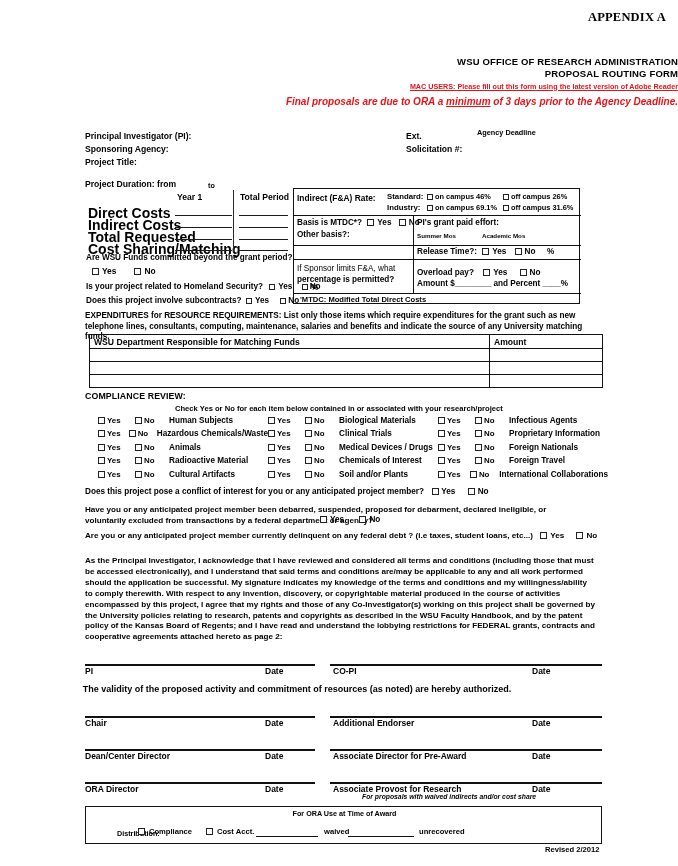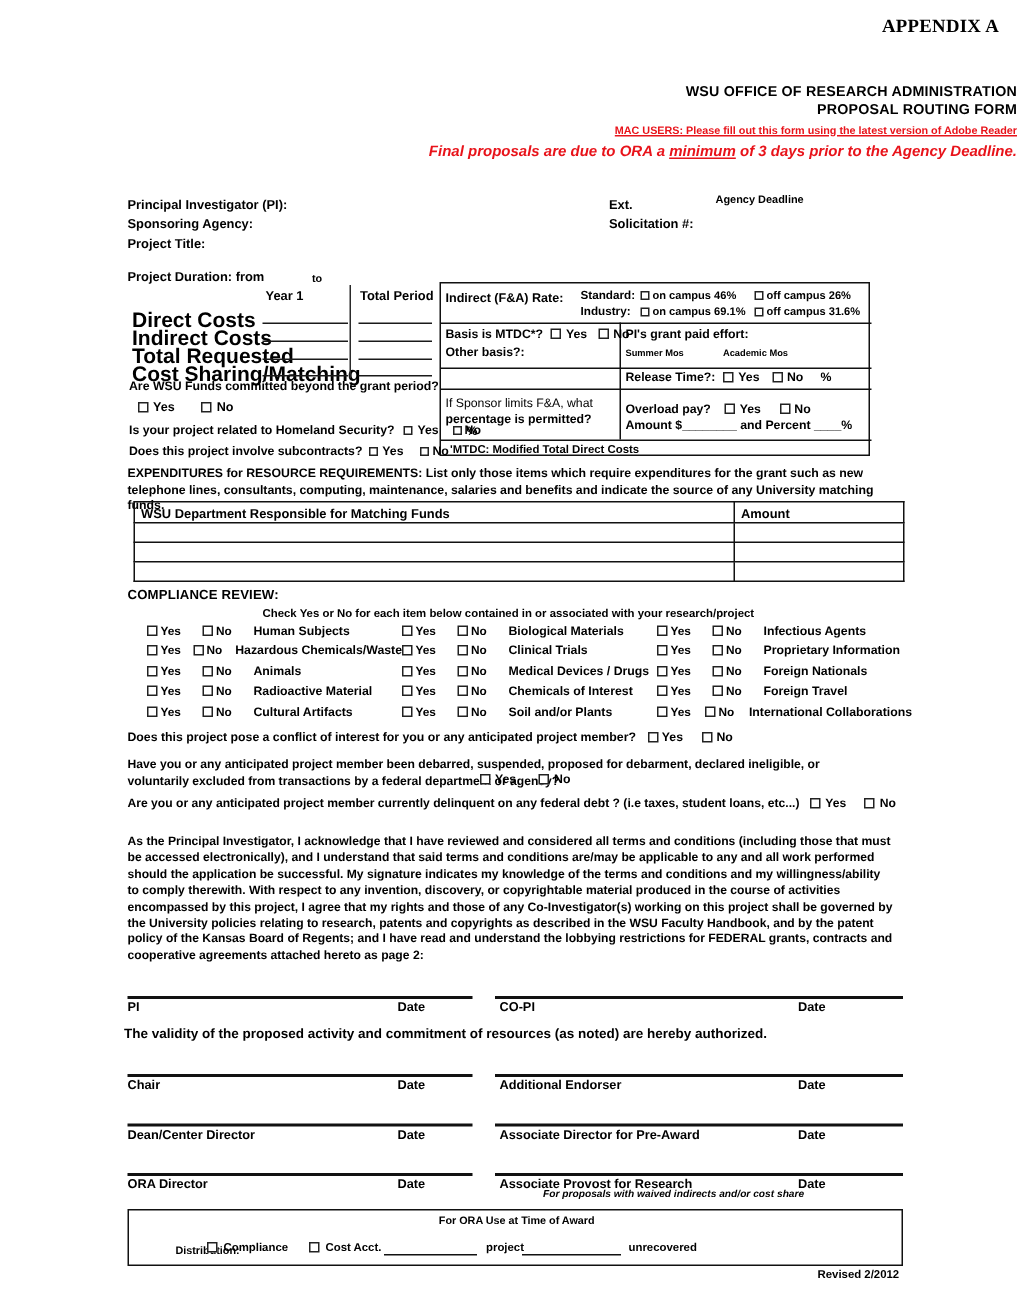--- a/index.html
+++ b/index.html
@@ -564,20 +564,20 @@
   <div class="sigrole" id="sr-ap">Associate Provost for Research</div>
   <div class="sigdate" id="sd-ap">Date</div>
   <div id="ap-note">For proposals with waived indirects and/or cost share</div>
 
   <div class="orabox">
     <div id="ora-hd">For ORA Use at Time of Award</div>
     <div id="ora-dist">Distribution:</div>
     <div id="ora-comp"><span class="cb"></span><span style="margin-left:4px">Compliance</span></div>
     <div id="ora-cost"><span class="cb"></span><span style="margin-left:4px">Cost Acct.</span></div>
     <div id="ora-bl1"></div>
-    <div id="ora-w1">project</div>
+    <div id="ora-w1">waived</div>
     <div id="ora-bl2"></div>
     <div id="ora-w2">unrecovered</div>
   </div>
 
   <div id="revised">Revised 2/2012</div>
 
 </div>
 
 </body></html>

